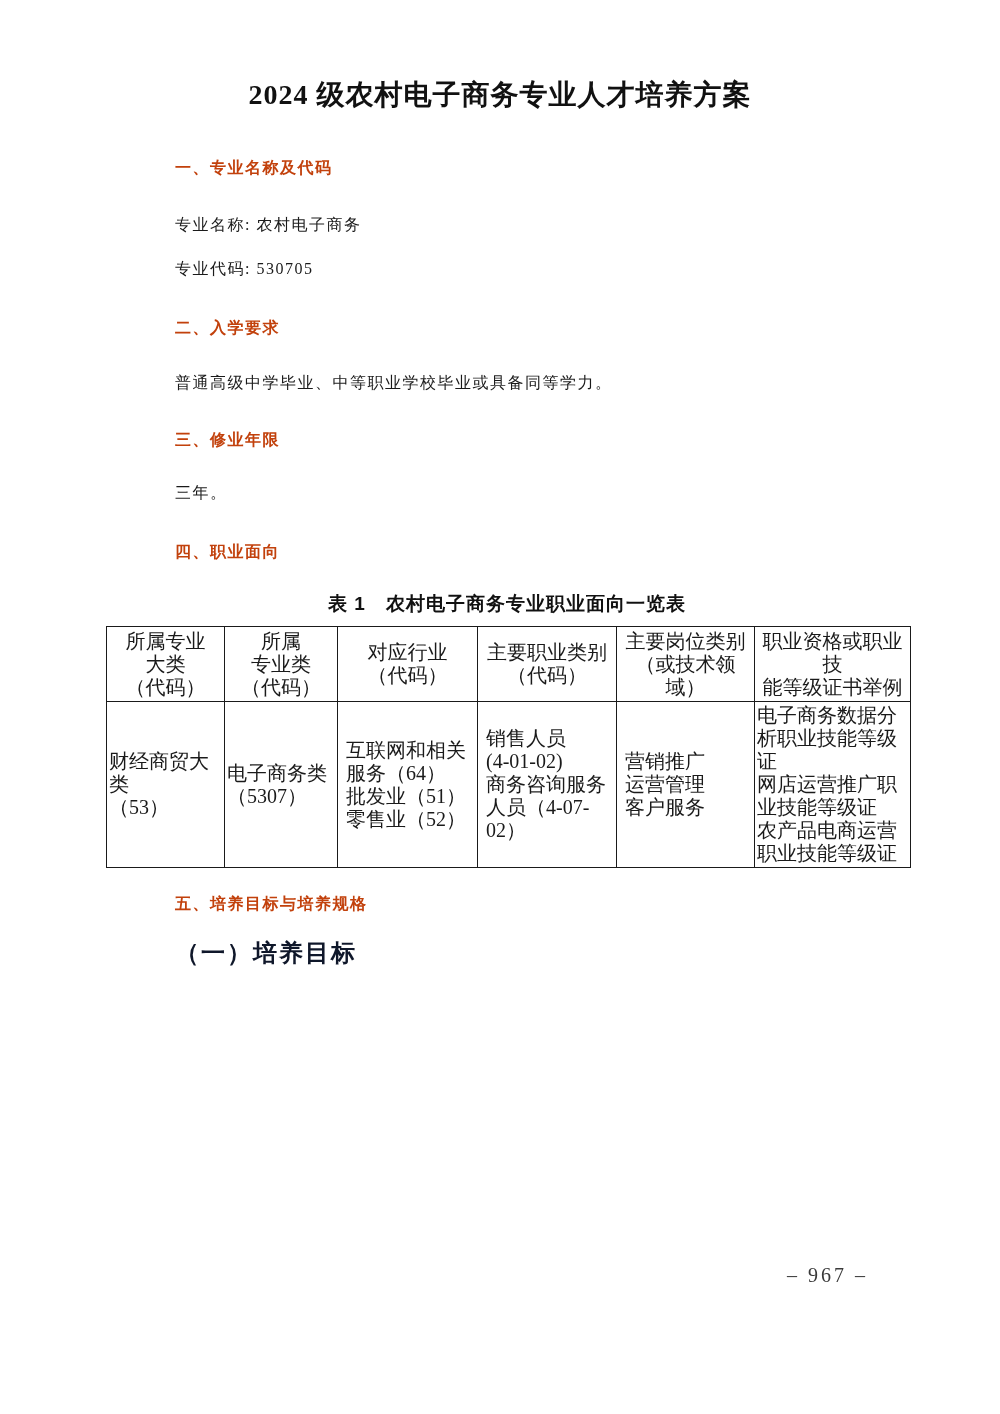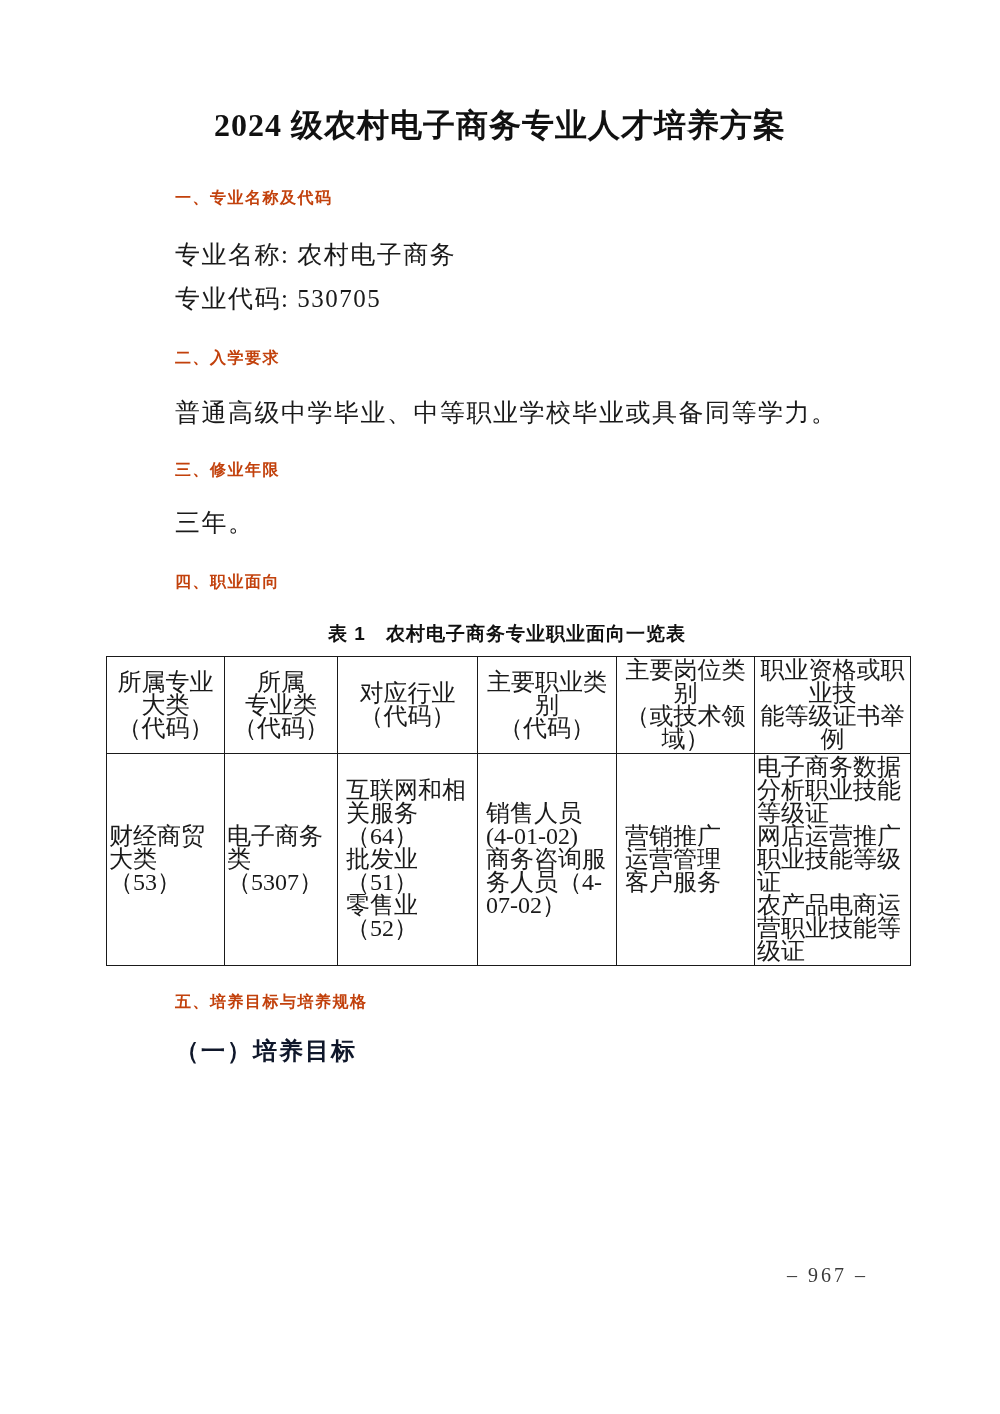--- a/index.html
+++ b/index.html
@@ -12,25 +12,25 @@
     width: 1000px;
     height: 1414px;
     margin: 0 auto;
     background: #ffffff;
     color: #1a1a1a;
     font-family: "Liberation Serif", serif;
     overflow: hidden;
   }
   .doc-title {
     margin: 0;
-    padding-top: 102px;
+    padding-top: 72px;
     text-align: center;
     font-family: "Liberation Serif", serif;
     font-weight: 700;
-    font-size: 32px;
+    font-size: 28px;
     line-height: 46px;
     letter-spacing: 1px;
     color: #111;
   }
   .sec-h {
     margin: 0;
     margin-left: 175px;
     font-family: "Liberation Sans", sans-serif;
     font-weight: 700;
     font-size: 16px;
@@ -39,21 +39,21 @@
     color: #c2410c;
   }
   .sec-h.s1 { margin-top: 34px; }
   .sec-h.s2 { margin-top: 28px; }
   .sec-h.s3 { margin-top: 26px; }
   .sec-h.s4 { margin-top: 28px; }
   .sec-h.s5 { margin-top: 20px; }
   .body-line {
     margin: 0;
     margin-left: 175px;
-    font-size: 25px;
+    font-size: 16px;
     line-height: 30px;
     letter-spacing: 1.5px;
   }
   .body-line.b1 { margin-top: 26px; }
   .body-line.b2 { margin-top: 14px; }
   .body-line.b3 { margin-top: 24px; }
   .body-line.b4 { margin-top: 22px; }
   .tbl-caption {
     margin: 23px 0 0 0;
     width: 802px;
@@ -65,21 +65,21 @@
     line-height: 26px;
     letter-spacing: 1px;
     color: #111;
   }
   table.tbl {
     margin-top: 9px;
     margin-left: 106px;
     width: 804px;
     border-collapse: collapse;
     table-layout: fixed;
-    font-size: 24px;
+    font-size: 20px;
     line-height: 23px;
     color: #1a1a1a;
   }
   table.tbl th, table.tbl td {
     border: 1.5px solid #1a1a1a;
     font-weight: 400;
     vertical-align: middle;
     white-space: pre-line;
     padding: 2px;
   }

